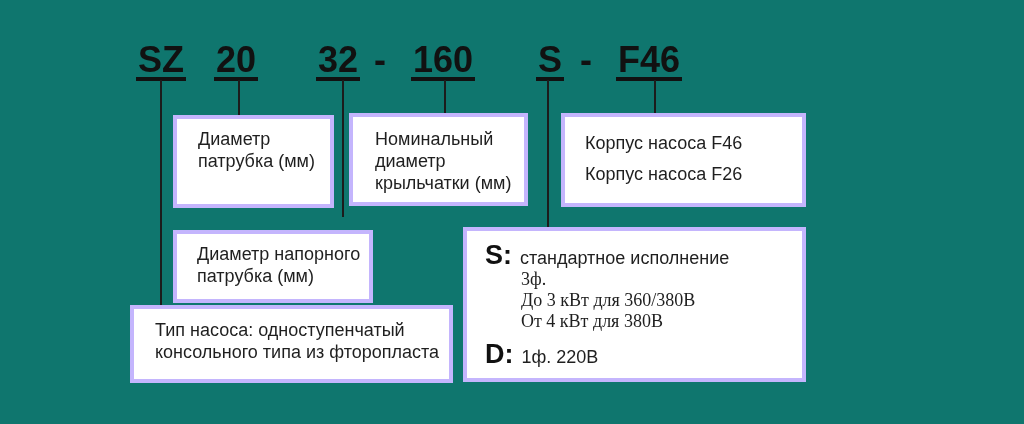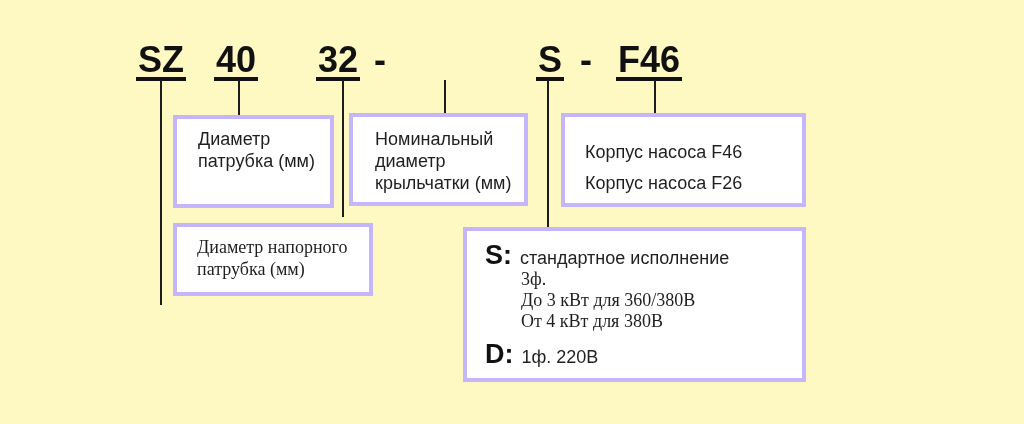--- a/index.html
+++ b/index.html
@@ -4,21 +4,21 @@
 <style>
   html, body {
     margin: 0;
     padding: 0;
     background: #ffffff;
   }
   .canvas {
     position: relative;
     width: 1024px;
     height: 424px;
-    background: #fef9c3;
+    background: #0f766e;
     font-family: "Liberation Sans", "DejaVu Sans", sans-serif;
     overflow: hidden;
   }
   
   .code-seg {
     position: absolute;
     top: 44px;
     font-size: 36px;
     font-weight: bold;
     line-height: 31px;
@@ -43,22 +43,22 @@
     background: #ffffff;
     color: #1f1f1f;
     font-size: 18px;
     line-height: 22px;
     white-space: nowrap;
   }
   .cbox .tline { display: block; }
 
   .box-suction   { left: 173px; top: 115px; width: 161px; height: 93px; padding: 9px 2px 0 21px; }
   .box-impeller  { left: 349px; top: 113px; width: 179px; height: 93px; padding: 11px 18px 0 22px; }
-  .box-casing    { left: 561px; top: 113px; width: 245px; height: 94px; padding: 20px 2px 0 20px; line-height: 31px; }
-  .box-discharge { left: 173px; top: 223px; width: 200px; height: 73px; padding: 9px 2px 0 20px; font-family: Liberation Serif, serif; }
+  .box-casing    { left: 561px; top: 113px; width: 245px; height: 94px; padding: 11px 2px 0 20px; line-height: 31px; }
+  .box-discharge { left: 173px; top: 230px; width: 200px; height: 73px; padding: 9px 2px 0 20px; }
   .box-pumptype  { left: 130px; top: 305px; width: 323px; height: 78px; padding: 10px 2px 0 21px; }
   .box-exec      { left: 463px; top: 227px; width: 343px; height: 155px; padding: 14px 2px 0 18px; line-height: 21px; }
 
   
   .exec-row {
     display: flex;
     align-items: baseline;
   }
   .exec-key {
     font-weight: bold;
@@ -68,23 +68,24 @@
   }
   .exec-sub { margin-left: 36px; font-family: Liberation Serif, serif; }
   .exec-d   { margin-top: 12px; }
 </style>
 </head>
 <body>
 
 <div class="canvas">
 
   <span class="code-seg underlined" style="left:136px">SZ</span>
-  <span class="code-seg underlined" style="left:214px">40</span>
+  <span class="code-seg underlined" style="left:214px">20</span>
   <span class="code-seg underlined" style="left:316px">32</span>
   <span class="code-seg" style="left:372px">-</span>
+  <span class="code-seg underlined" style="left:411px">160</span>
   <span class="code-seg underlined" style="left:536px">S</span>
   <span class="code-seg" style="left:578px">-</span>
   <span class="code-seg underlined" style="left:616px">F46</span>
 
   <div class="vline" style="left:160px; top:80px; height:225px"></div>
   <div class="vline" style="left:238px; top:80px; height:35px"></div>
   <div class="vline" style="left:342px; top:80px; height:137px"></div>
   <div class="vline" style="left:444px; top:80px; height:33px"></div>
   <div class="vline" style="left:547px; top:80px; height:147px"></div>
   <div class="vline" style="left:654px; top:80px; height:33px"></div>
@@ -103,20 +104,24 @@
   <div class="cbox box-casing">
     <span class="tline">Корпус насоса F46</span>
     <span class="tline">Корпус насоса F26</span>
   </div>
 
   <div class="cbox box-discharge">
     <span class="tline">Диаметр напорного</span>
     <span class="tline">патрубка (мм)</span>
   </div>
 
+  <div class="cbox box-pumptype">
+    <span class="tline">Тип насоса: одноступенчатый</span>
+    <span class="tline">консольного типа из фторопласта</span>
+  </div>
 
   <div class="cbox box-exec">
     <div class="exec-row">
       <span class="exec-key">S:</span>
       <span>стандартное исполнение</span>
     </div>
     <div class="exec-sub">3ф.</div>
     <div class="exec-sub">До 3 кВт для 360/380В</div>
     <div class="exec-sub">От 4 кВт для 380В</div>
     <div class="exec-row exec-d">

